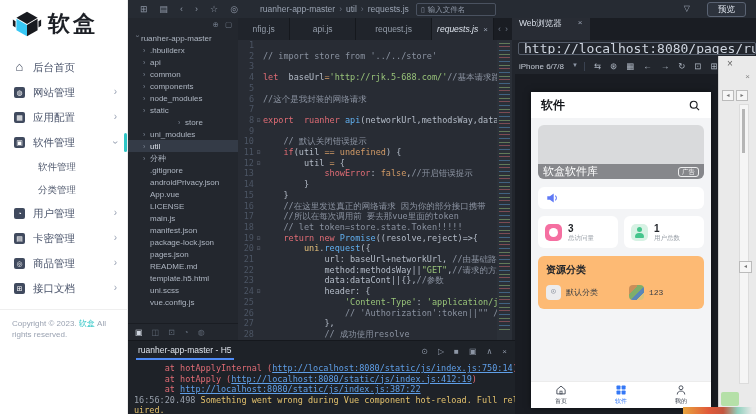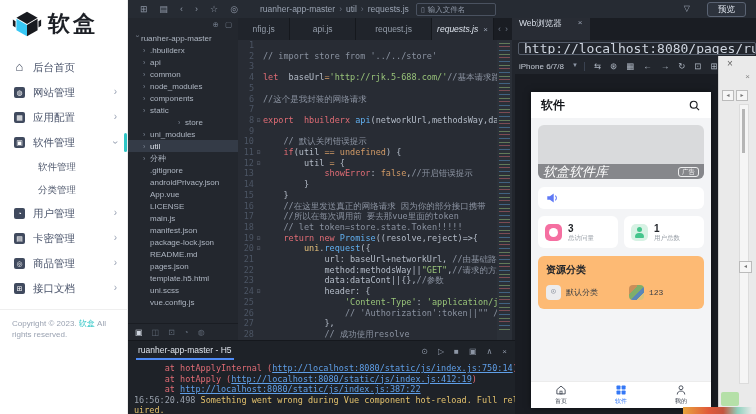--- a/index.html
+++ b/index.html
@@ -80,21 +80,21 @@
   .device-select .caret{font-size:6px;color:#8d96a5;}
   .dv-ico{font-size:8.5px;color:#aeb6c2;cursor:pointer;}
   .viewport{position:absolute;left:515px;top:74px;width:203px;height:340px;background:#191c22;}
   
   .phone{position:absolute;left:531px;top:92px;width:180px;height:316px;background:#f3f4f6;overflow:hidden;box-shadow:0 0 6px rgba(0,0,0,.5);}
   .p-header{height:26px;background:#fff;display:flex;align-items:center;padding:0 10px;}
   .p-title{font-size:12px;font-weight:bold;color:#16181c;flex:1;}
   .p-banner{position:relative;margin:7px 7px 0;height:54px;background:#d9dadc;border-radius:6px;}
   .p-banner-bar{position:absolute;left:0;right:0;bottom:0;height:15px;background:rgba(110,112,116,.78);border-radius:0 0 6px 6px;
     display:flex;align-items:center;padding:0 5px;box-sizing:border-box;}
-  .p-banner-cap{font-size:13px;color:#fff;flex:1;font-style:italic;}
+  .p-banner-cap{font-size:11px;color:#fff;flex:1;}
   .p-ad{font-size:6.5px;color:#f2f2f2;border:1px solid rgba(255,255,255,.85);border-radius:3px;padding:0 3px;line-height:8px;}
   .p-notice{margin:8px 7px 0;height:22px;background:#fff;border-radius:6px;display:flex;align-items:center;padding:0 8px;}
   .p-stats{margin:7px 7px 0;display:flex;gap:6px;}
   .p-stat{flex:1;background:#fff;border-radius:6px;height:32px;display:flex;align-items:center;gap:6px;padding:0 7px;}
   .stat-ico{width:17px;height:17px;border-radius:5px;position:relative;flex:0 0 17px;}
   .stat-ico.pink{background:#f56fa1;}
   .stat-ico.pink::after{content:"";position:absolute;left:4px;top:4px;width:9px;height:9px;border-radius:50%;background:#fff;}
   .stat-ico.green{background:#d7f2e4;}
   .stat-ico.green::before{content:"";position:absolute;left:6px;top:3px;width:5px;height:5px;border-radius:50%;background:#45c58c;}
   .stat-ico.green::after{content:"";position:absolute;left:4px;top:9px;width:9px;height:5px;border-radius:4px 4px 1px 1px;background:#45c58c;}
@@ -251,28 +251,28 @@
         <div class="t-row" style="padding-left: 15px;">
           <span class="t-arrow">›</span>
           <span>api</span>
         </div>
         <div class="t-row" style="padding-left: 15px;">
           <span class="t-arrow">›</span>
           <span>common</span>
         </div>
         <div class="t-row" style="padding-left: 15px;">
           <span class="t-arrow">›</span>
+          <span>components</span>
+        </div>
+        <div class="t-row" style="padding-left: 15px;">
+          <span class="t-arrow">›</span>
           <span>node_modules</span>
         </div>
         <div class="t-row" style="padding-left: 15px;">
           <span class="t-arrow">›</span>
-          <span>components</span>
-        </div>
-        <div class="t-row" style="padding-left: 15px;">
-          <span class="t-arrow">›</span>
           <span>static</span>
         </div>
         <div class="t-row" style="padding-left: 15px; justify-content: center;">
           <span class="t-arrow">›</span>
           <span>store</span>
         </div>
         <div class="t-row" style="padding-left: 15px;">
           <span class="t-arrow">›</span>
           <span>uni_modules</span>
         </div>
@@ -307,25 +307,25 @@
         <div class="t-row" style="padding-left: 15px;">
           <span class="t-arrow"></span>
           <span>manifest.json</span>
         </div>
         <div class="t-row" style="padding-left: 15px;">
           <span class="t-arrow"></span>
           <span>package-lock.json</span>
         </div>
         <div class="t-row" style="padding-left: 15px;">
           <span class="t-arrow"></span>
+          <span>pages.json</span>
+        </div>
+        <div class="t-row" style="padding-left: 15px;">
+          <span class="t-arrow"></span>
           <span>README.md</span>
-        </div>
-        <div class="t-row" style="padding-left: 15px;">
-          <span class="t-arrow"></span>
-          <span>pages.json</span>
         </div>
         <div class="t-row" style="padding-left: 15px;">
           <span class="t-arrow"></span>
           <span>template.h5.html</span>
         </div>
         <div class="t-row" style="padding-left: 15px;">
           <span class="t-arrow"></span>
           <span>uni.scss</span>
         </div>
         <div class="t-row" style="padding-left: 15px;">
@@ -343,21 +343,21 @@
   </div>
 
   <div class="code" id="code">
       <div class="cl"><span class="ln">1</span><span class="fold"></span></div>
       <div class="cl"><span class="ln">2</span><span class="fold"></span><span class="tk-com">// import store from '../../store'</span></div>
       <div class="cl"><span class="ln">3</span><span class="fold"></span></div>
       <div class="cl"><span class="ln">4</span><span class="fold"></span><span class="tk-kw">let</span><span class="tk-pl">  baseUrl</span><span class="tk-op">=</span><span class="tk-str">'http://rjk.5-688.com/'</span><span class="tk-com">//基本请求路</span></div>
       <div class="cl"><span class="ln">5</span><span class="fold"></span></div>
       <div class="cl"><span class="ln">6</span><span class="fold"></span><span class="tk-com">//这个是我封装的网络请求</span></div>
       <div class="cl"><span class="ln">7</span><span class="fold"></span></div>
-      <div class="cl"><span class="ln">8</span><span class="fold">⊟</span><span class="tk-kw">export</span><span class="tk-pl">  </span><span class="tk-kw">hbuilderx</span><span class="tk-pl"> </span><span class="tk-fn">api</span><span class="tk-pl">(networkUrl,methodsWay,dataC</span></div>
+      <div class="cl"><span class="ln">8</span><span class="fold">⊟</span><span class="tk-kw">export</span><span class="tk-pl">  </span><span class="tk-kw">ruanher</span><span class="tk-pl"> </span><span class="tk-fn">api</span><span class="tk-pl">(networkUrl,methodsWay,dataC</span></div>
       <div class="cl"><span class="ln">9</span><span class="fold"></span></div>
       <div class="cl"><span class="ln">10</span><span class="fold"></span><span class="tk-pl">    </span><span class="tk-com">// 默认关闭错误提示</span></div>
       <div class="cl"><span class="ln">11</span><span class="fold">⊟</span><span class="tk-pl">    </span><span class="tk-kw">if</span><span class="tk-pl">(util </span><span class="tk-op">==</span><span class="tk-pl"> </span><span class="tk-num">undefined</span><span class="tk-pl">) {</span></div>
       <div class="cl"><span class="ln">12</span><span class="fold">⊟</span><span class="tk-pl">        util </span><span class="tk-op">=</span><span class="tk-pl"> {</span></div>
       <div class="cl"><span class="ln">13</span><span class="fold"></span><span class="tk-pl">            </span><span class="tk-prop">showError</span><span class="tk-pl">: </span><span class="tk-num">false</span><span class="tk-pl">,</span><span class="tk-com">//开启错误提示</span></div>
       <div class="cl"><span class="ln">14</span><span class="fold"></span><span class="tk-pl">        }</span></div>
       <div class="cl"><span class="ln">15</span><span class="fold"></span><span class="tk-pl">    }</span></div>
       <div class="cl"><span class="ln">16</span><span class="fold"></span><span class="tk-pl">    </span><span class="tk-com">//在这里发送真正的网络请求 因为你的部分接口携带</span></div>
       <div class="cl"><span class="ln">17</span><span class="fold"></span><span class="tk-pl">    </span><span class="tk-com">//所以在每次调用前 要去那vue里面的token</span></div>
       <div class="cl"><span class="ln">18</span><span class="fold"></span><span class="tk-pl">    </span><span class="tk-com">// let token=store.state.Token!!!!!</span></div>

